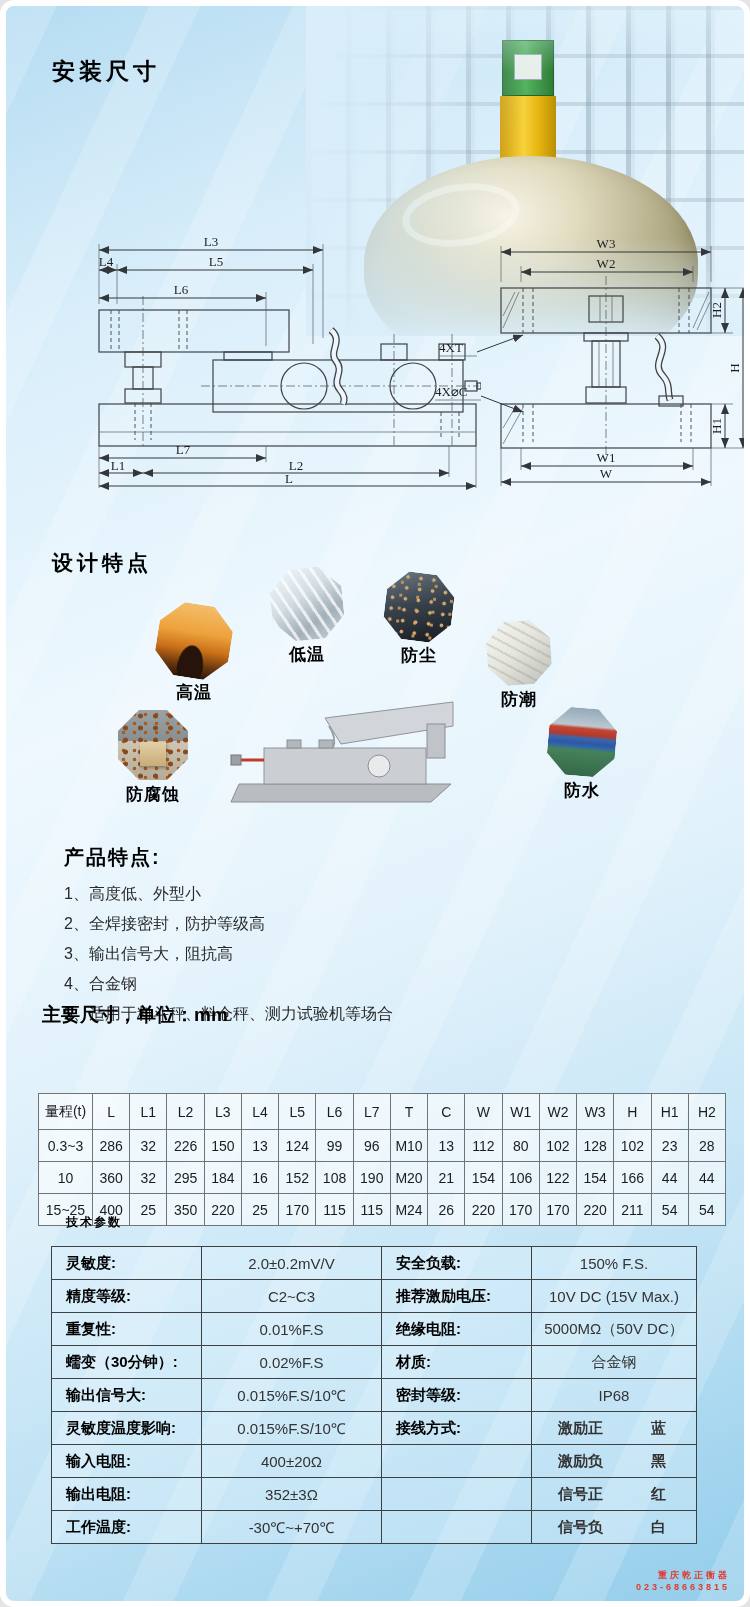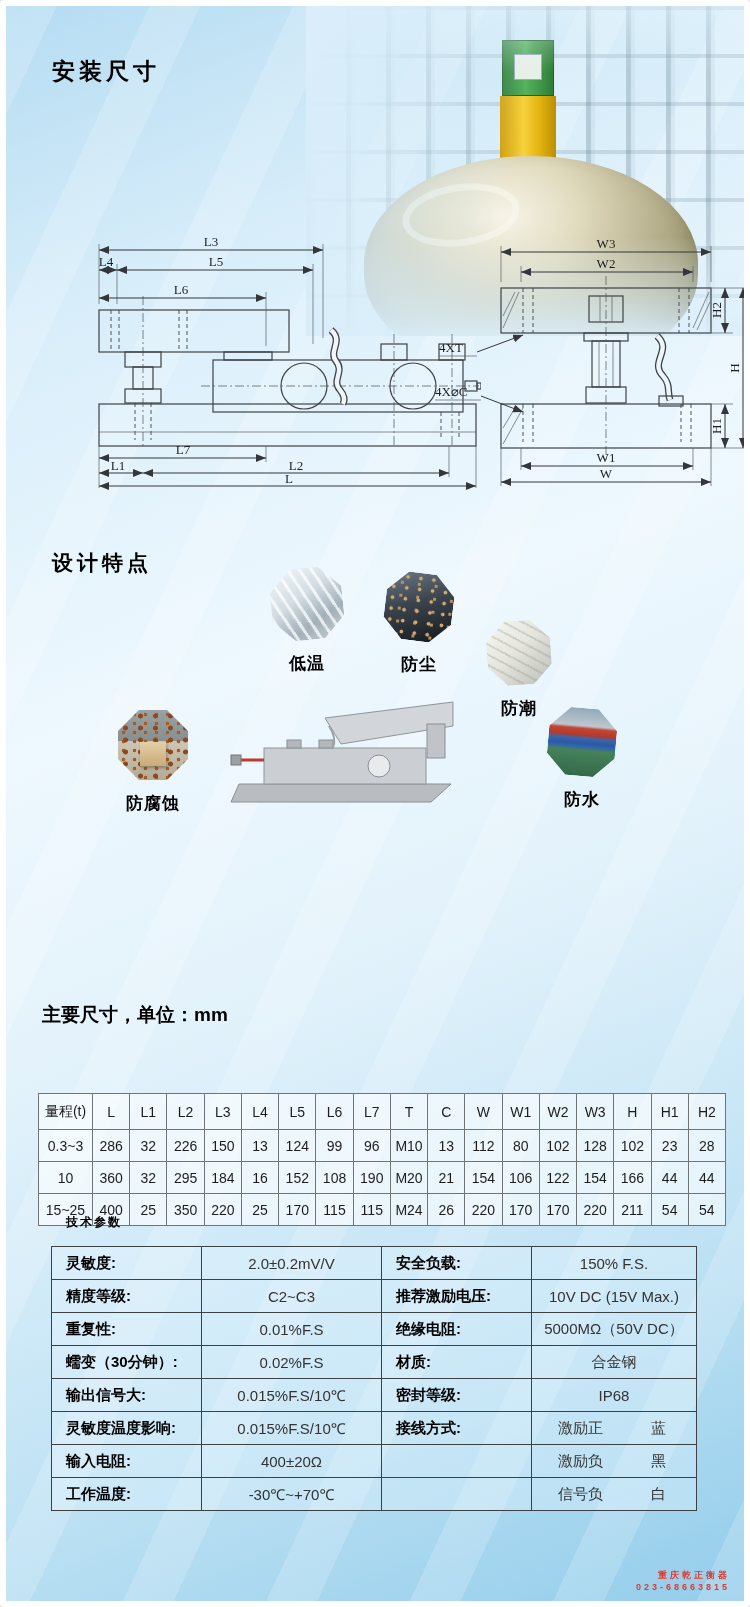--- a/index.html
+++ b/index.html
@@ -1,19 +1,19 @@
 <!DOCTYPE html>
 <html><head>
 <meta charset="utf-8">
 <style>
   html,body{margin:0;padding:0;background:#e4e4e4;}
   *{box-sizing:border-box;}
   .page{
     position:relative;width:750px;height:1607px;margin:0 auto;
-    border:6px solid #fff;border-radius:4px;overflow:hidden;
+    border:6px solid #fff;border-radius:14px;overflow:hidden;
     background:
       repeating-linear-gradient(115deg, rgba(255,255,255,.18) 0 46px, rgba(255,255,255,0) 46px 130px),
       linear-gradient(158deg,#b5dcf2 0%,#d9eefa 18%,#eef8fe 40%,#e2f2fb 58%,#bfe2f4 80%,#93cdeb 100%);
     font-family:"Liberation Sans",sans-serif;color:#111;
   }
   .abs{position:absolute;}
   h1,h2{margin:0;font-weight:700;color:#000;}
   .title-install{left:46px;top:50px;font-size:23px;letter-spacing:4px;}
   .title-design{left:46px;top:543px;font-size:21px;letter-spacing:4px;}
   .title-dims{left:36px;top:996px;font-size:19px;}
@@ -44,21 +44,21 @@
   .ln{stroke:#3f4245;stroke-width:1.2;fill:none;}
   .thin{stroke:#5a5e62;stroke-width:.7;fill:none;}
   .dash{stroke:#3f4245;stroke-width:.9;fill:none;stroke-dasharray:4 3;}
   .cl{stroke:#4a4e52;stroke-width:.7;fill:none;stroke-dasharray:9 3 2 3;}
   .dim{stroke:#33363a;stroke-width:1;fill:none;}
   .band-o{stroke:#3f4245;stroke-width:7;fill:none;}
   .band-i{stroke:#eef6fc;stroke-width:4.4;fill:none;}
 
   
   .feature{position:absolute;text-align:center;}
-  .feature .lab{margin-top:12px;font-size:17px;font-weight:700;color:#000;letter-spacing:1px;}
+  .feature .lab{margin-top:3px;font-size:17px;font-weight:700;color:#000;letter-spacing:1px;}
   .oct{width:100%;aspect-ratio:1/1;clip-path:polygon(30% 0,70% 0,100% 30%,100% 70%,70% 100%,30% 100%,0 70%,0 30%);position:relative;}
   .f-hot{left:151px;top:598px;width:74px;}
   .f-hot .oct{transform:rotate(9deg);background:
       radial-gradient(ellipse at 50% 86%, #26140a 0 24%, rgba(0,0,0,0) 25%),
       linear-gradient(180deg,#f4bd6a 0%,#eda23c 38%,#c96f18 62%,#6f3a0e 82%,#2a1608 100%);}
   .f-cold{left:265px;top:562px;width:72px;}
   .f-cold .oct{transform:rotate(-6deg);background:
       repeating-linear-gradient(62deg, rgba(255,255,255,.75) 0 3px, rgba(255,255,255,0) 3px 10px),
       linear-gradient(150deg,#f3f8fb 0%,#d3dde3 40%,#a2b0b9 70%,#c7d1d7 100%);}
   .f-dust{left:379px;top:567px;width:68px;}
@@ -94,21 +94,21 @@
     background:rgba(255,255,255,.58);font-size:14px;color:#1c1c1c;}
   .dims-table th,.dims-table td{border:1px solid #6f7477;text-align:center;font-weight:400;padding:0;height:32px;}
   .dims-table th{height:36px;}
 
   
   .tech-table{position:absolute;left:45px;top:1240px;width:645px;border-collapse:collapse;table-layout:fixed;
     font-size:15px;background:rgba(232,246,254,.35);}
   .tech-table td{border:1.6px solid #3c4144;height:33px;padding:0;}
   .tech-table td.tlbl{font-weight:700;color:#000;padding-left:14px;}
   .tech-table td.tval{text-align:center;color:#333;}
-  .tech-table td.pair{text-align:left;padding:0 30px 0 26px;}
+  .tech-table td.pair{text-align:left;padding:0 30px 0 26px;font-weight:bold;}
   .tech-table td.pair .wr{float:right;}
 
   .watermark{right:14px;bottom:8px;text-align:right;font-size:9px;font-weight:700;line-height:12px;letter-spacing:3px;}
 </style>
 </head>
 <body>
 
 <div class="page">
 
   <div class="abs photo">
@@ -261,20 +261,24 @@
       <line class="thin" x1="8" y1="120" x2="46" y2="120"></line>
       <line class="dim" x1="46" y1="116" x2="92" y2="99" marker-end="url(#ma2)"></line>
       <text x="4" y="160">4X⌀C</text>
       <line class="thin" x1="4" y1="164" x2="50" y2="164"></line>
       <line class="dim" x1="50" y1="160" x2="92" y2="176" marker-end="url(#ma2)"></line>
     </g>
   </svg>
 
   <h2 class="abs title-design">设计特点</h2>
 
+  <div class="feature f-hot">
+    <div class="oct"></div>
+    <div class="lab">高温</div>
+  </div>
   <div class="feature f-cold">
     <div class="oct"></div>
     <div class="lab">低温</div>
   </div>
   <div class="feature f-dust">
     <div class="oct"></div>
     <div class="lab">防尘</div>
   </div>
   <div class="feature f-damp">
     <div class="oct"></div>
@@ -297,20 +301,30 @@
     <circle cx="150" cy="70" r="11" fill="#e9eaec" stroke="#8a8f95"></circle>
     <rect x="58" y="44" width="14" height="8" fill="#b3b7bc" stroke="#8a8f95"></rect>
     <rect x="90" y="44" width="14" height="8" fill="#b3b7bc" stroke="#8a8f95"></rect>
     <polygon points="96,22 224,6 224,30 112,48" fill="#d2d5da" stroke="#90959b" stroke-width="1"></polygon>
     <rect x="198" y="28" width="18" height="34" fill="#c0c4c9" stroke="#8a8f95"></rect>
     <path d="M100,30 q8,12 4,22" fill="none" stroke="#9aa0a6" stroke-width="2"></path>
     <line x1="35" y1="64" x2="8" y2="64" stroke="#c2392b" stroke-width="3"></line>
     <rect x="2" y="59" width="10" height="10" fill="#9aa0a6" stroke="#777"></rect>
   </svg>
 
+  <div class="abs prod">
+    <h2>产品特点:</h2>
+    <ul>
+      <li>1、高度低、外型小</li>
+      <li>2、全焊接密封，防护等级高</li>
+      <li>3、输出信号大，阻抗高</li>
+      <li>4、合金钢</li>
+      <li>5、适用于料斗秤、料仓秤、测力试验机等场合</li>
+    </ul>
+  </div>
 
   <h2 class="abs title-dims">主要尺寸，单位：mm</h2>
 
   <table class="dims-table">
     <colgroup>
       <col style="width:54px">
         <col>
         <col>
         <col>
         <col>
@@ -460,20 +474,26 @@
           <td class="tlbl">接线方式:</td>
           <td class="tval pair"><span>激励正</span><span class="wr">蓝</span></td>
         </tr>
         <tr>
           <td class="tlbl">输入电阻:</td>
           <td class="tval">400±20Ω</td>
           <td class="tlbl"></td>
           <td class="tval pair"><span>激励负</span><span class="wr">黑</span></td>
         </tr>
         <tr>
+          <td class="tlbl">输出电阻:</td>
+          <td class="tval">352±3Ω</td>
+          <td class="tlbl"></td>
+          <td class="tval pair"><span>信号正</span><span class="wr">红</span></td>
+        </tr>
+        <tr>
           <td class="tlbl">工作温度:</td>
           <td class="tval">-30℃~+70℃</td>
           <td class="tlbl"></td>
           <td class="tval pair"><span>信号负</span><span class="wr">白</span></td>
         </tr>
       </tbody>
   </table>
 
   <div class="abs watermark" style="color: rgb(224, 58, 47);">
     <div>重庆乾正衡器</div>

